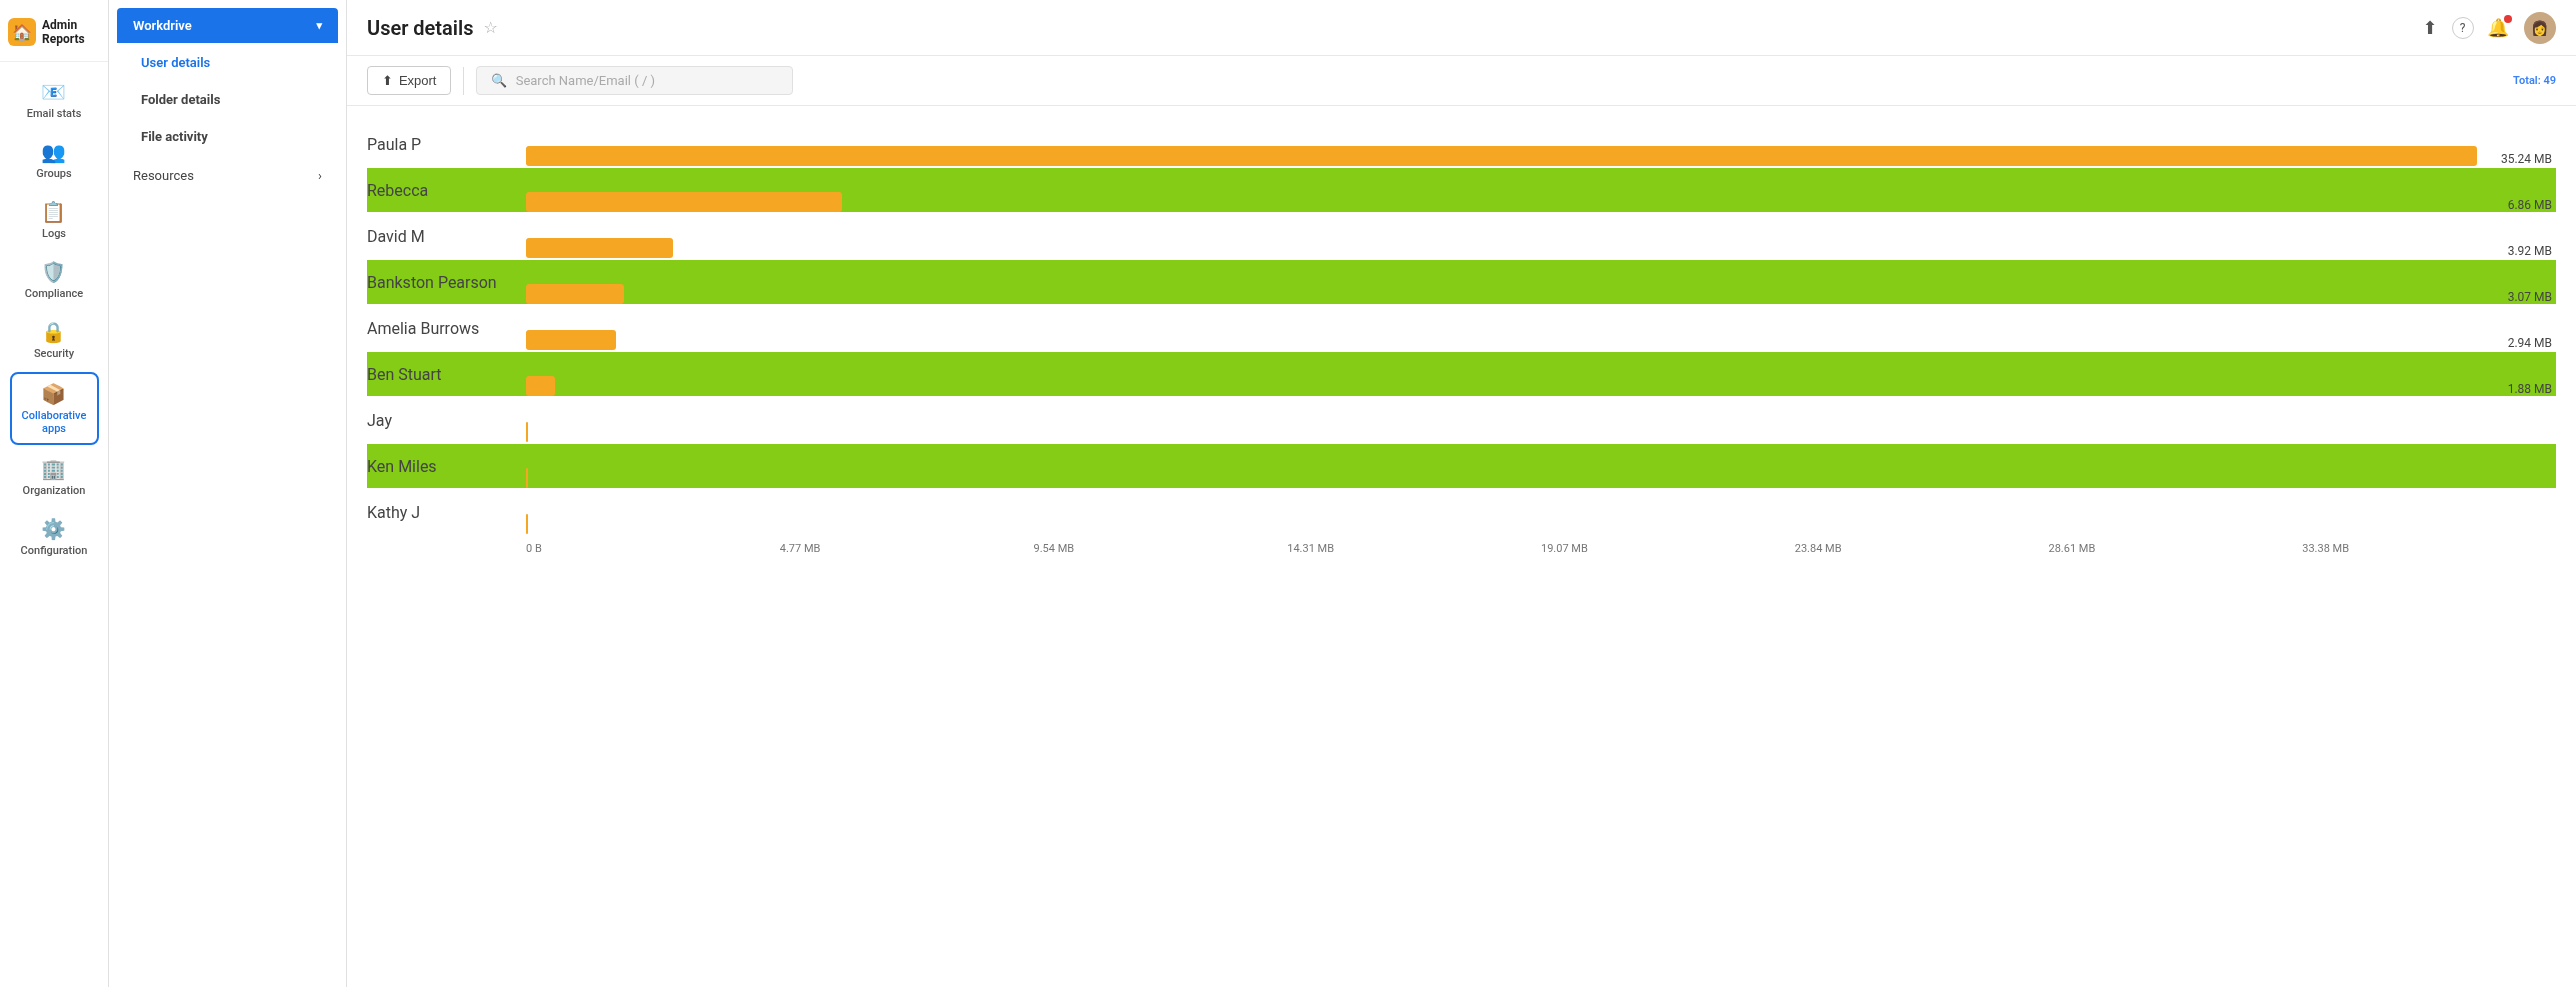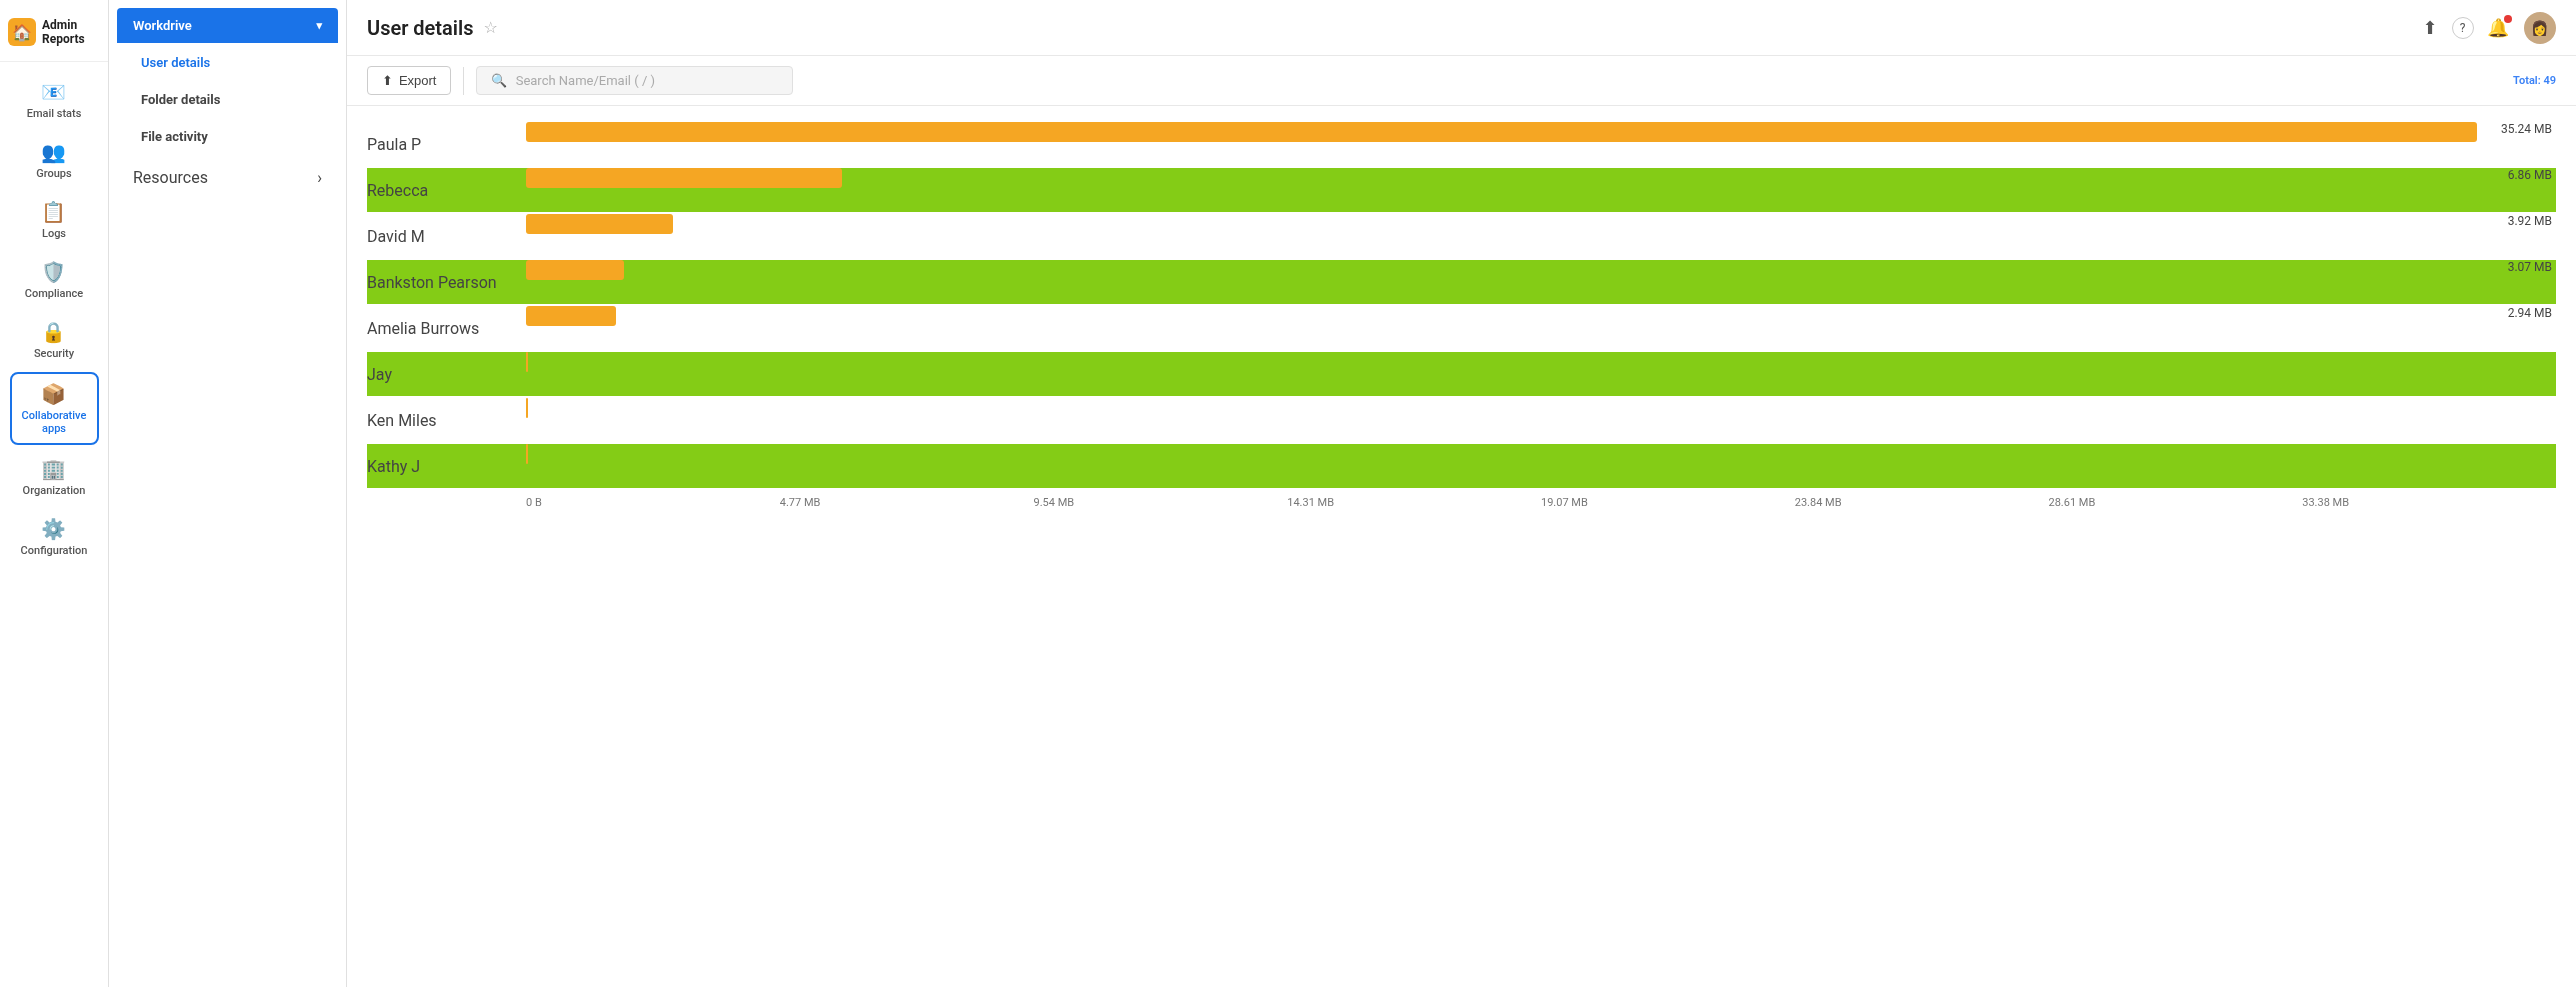--- a/index.html
+++ b/index.html
@@ -93,21 +93,21 @@
       font-weight: bold;
     }
     .submenu-item.active { color: #1a73e8; font-weight: 600; }
     .submenu-resources {
       display: flex;
       align-items: center;
       justify-content: space-between;
       padding: 10px 16px;
       cursor: pointer;
       color: #444;
-      font-size: 16px;
+      font-size: 13px;
       margin: 4px 8px;
       border-radius: 4px;
     }
 
     
     .main-content {
       flex: 1;
       display: flex;
       flex-direction: column;
       overflow: hidden;
@@ -236,21 +236,21 @@
       padding-right: 12px;
       font-size: 16px;
       color: #444;
       flex-shrink: 0;
     }
     .bar-container {
       flex: 1;
       height: 100%;
       position: relative;
       display: flex;
-      align-items: flex-start;
+      align-items: flex-end;
     }
     .bar {
       height: 20px;
       background: #f5a623;
       border-radius: 3px;
       min-width: 3px;
     }
     .bar-value {
       position: absolute;
       right: 0;
@@ -428,20 +428,27 @@
       </div>
     </div>
           <div class="chart-row">
       <div class="row-label">Amelia Burrows</div>
       <div class="bar-container">
         <div class="bar" style="width: calc(8.342792281498298% - 79px); min-width: 4px;"></div>
         <span class="bar-value">2.94 MB</span>
       </div>
     </div>
           <div class="chart-row">
+      <div class="row-label">Ben Stuart</div>
+      <div class="bar-container">
+        <div class="bar" style="width: calc(5.334846765039726% - 79px); min-width: 4px;"></div>
+        <span class="bar-value">1.88 MB</span>
+      </div>
+    </div>
+          <div class="chart-row">
       <div class="row-label">Jay</div>
       <div class="bar-container">
         <div class="bar" style="width: calc(0.14188422247446084% - 79px); min-width: 2px;"></div>
 
       </div>
     </div>
           <div class="chart-row">
       <div class="row-label">Ken Miles</div>
       <div class="bar-container">
         <div class="bar" style="width: calc(0.11350737797956867% - 79px); min-width: 2px;"></div>

